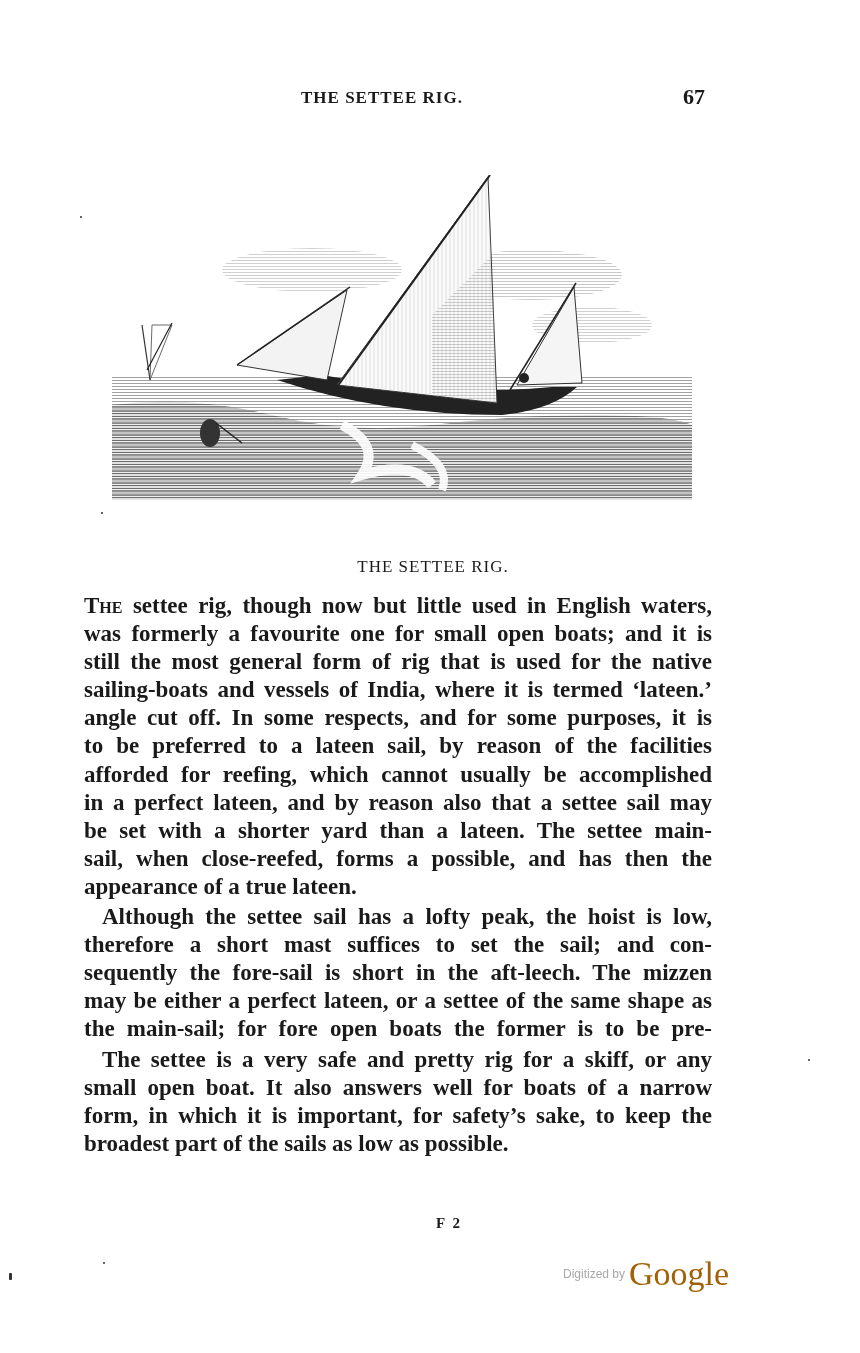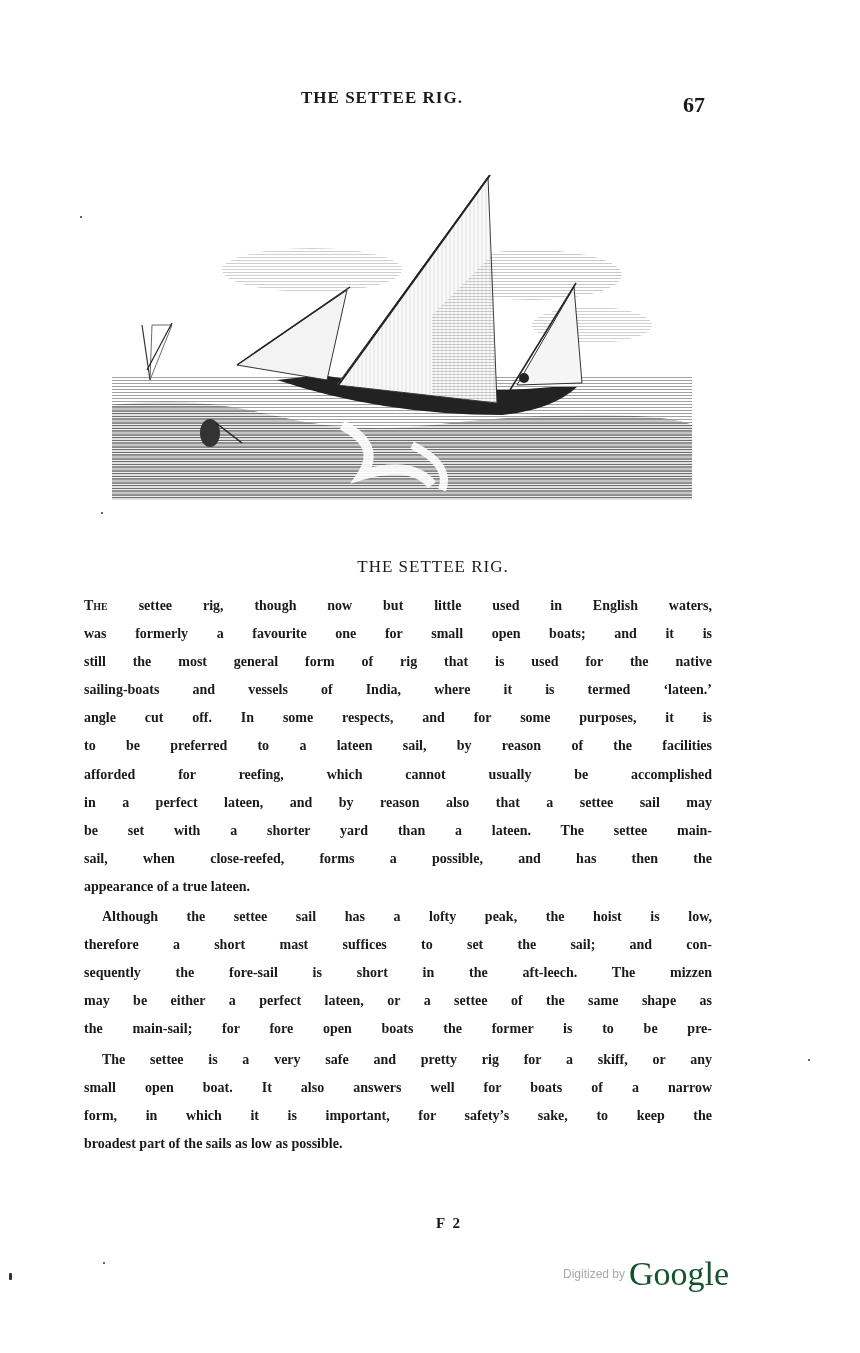--- a/index.html
+++ b/index.html
@@ -26,21 +26,21 @@
       position: absolute;
       left: 301px;
       top: 4px;
       font-size: 17px;
       font-weight: bold;
       letter-spacing: 1px;
     }
     .page-number {
       position: absolute;
       left: 683px;
-      top: 8px;
+      top: 0px;
       font-size: 22px;
       font-weight: bold;
     }
     .figure {
       position: absolute;
       left: 112px;
       top: 175px;
       width: 580px;
       height: 330px;
     }
@@ -54,21 +54,21 @@
       font-size: 17px;
       letter-spacing: 1px;
       padding-left: 6px;
       box-sizing: border-box;
     }
     .body-text {
       position: absolute;
       left: 84px;
       top: 592px;
       width: 628px;
-      font-size: 14px;
+      font-size: 23px;
       font-weight: bold;
       line-height: 28.1px;
     }
     .para {
       margin: 0 0 2px 0;
       text-align: justify;
     }
     .line {
       display: block;
       text-align: justify;
@@ -103,21 +103,21 @@
     }
     .watermark .small {
       font-family: "Liberation Sans", "DejaVu Sans", sans-serif;
       font-size: 12px;
       vertical-align: middle;
     }
     .watermark .brand {
       font-family: "Liberation Serif", "DejaVu Serif", serif;
       font-size: 34px;
       vertical-align: middle;
-      color: #14532d;
+      color: #a16207;
     }
     .speck {
       position: absolute;
       background: #333;
       border-radius: 50%;
     }
   </style>
 </head>
 <body>
 

